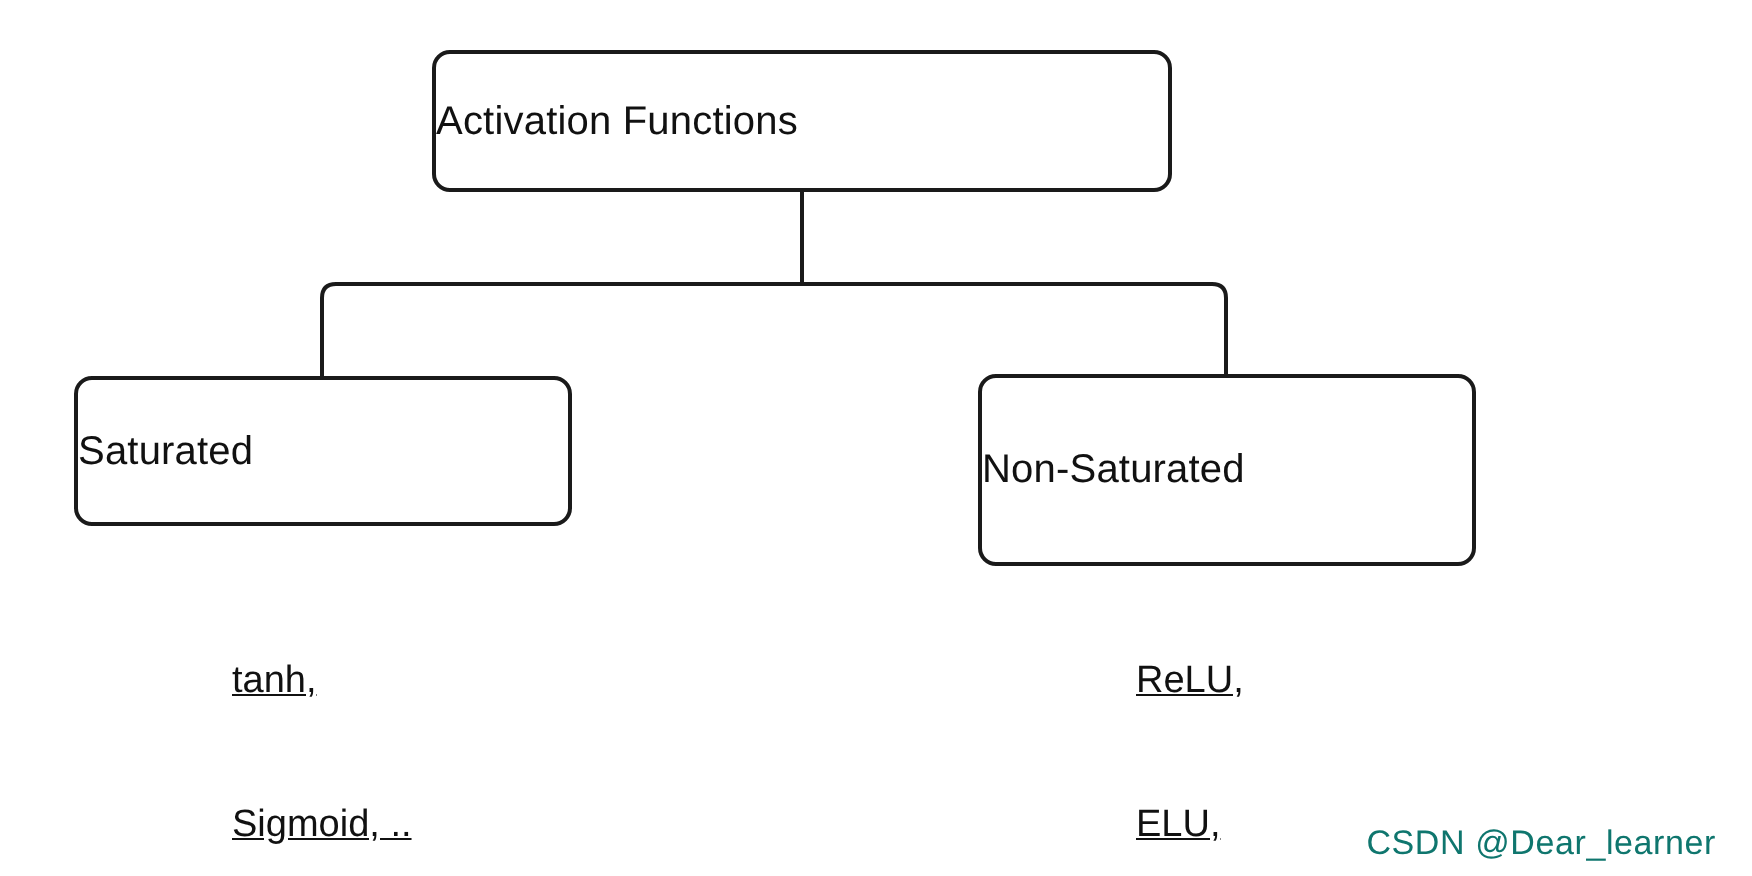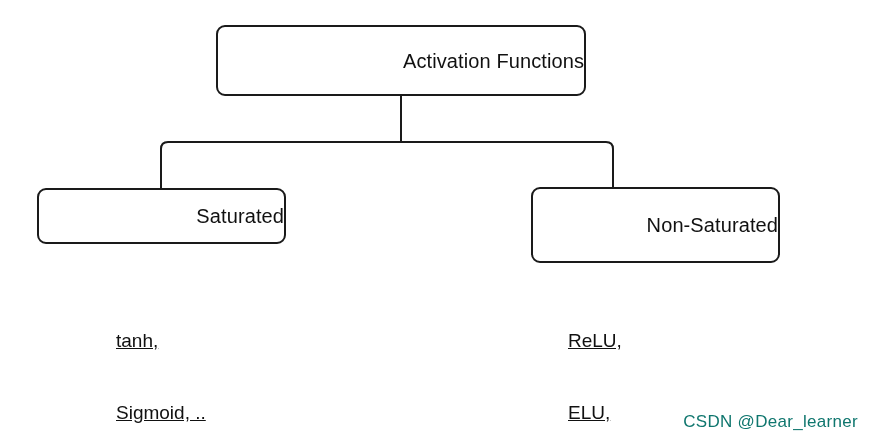--- a/index.html
+++ b/index.html
@@ -23,46 +23,45 @@
 
   
   .node {
     position: absolute;
     box-sizing: border-box;
     background: #ffffff;
     border: 2px solid #1a1a1a;
     border-radius: 9px;
     display: flex;
     align-items: center;
-    justify-content: flex-end;
+    justify-content: flex-start;
     color: #111111;
     font-size: 20px;
     line-height: 1;
     letter-spacing: 0.1px;
     z-index: 3;
   }
 
   #node-root {
     left: 216px;
     top: 25px;
     width: 370px;
     height: 71px;
   }
   #node-saturated {
     left: 37px;
     top: 188px;
     width: 249px;
-    height: 56px;
+    height: 75px;
   }
   #node-nonsaturated {
     left: 489px;
     top: 187px;
     width: 249px;
-    height: 76px;
-    margin-left: 42px;
+    height: 96px;
   }
 
   
   #connector {
     position: absolute;
     left: 0;
     top: 0;
     width: 876px;
     height: 438px;
     z-index: 1;

